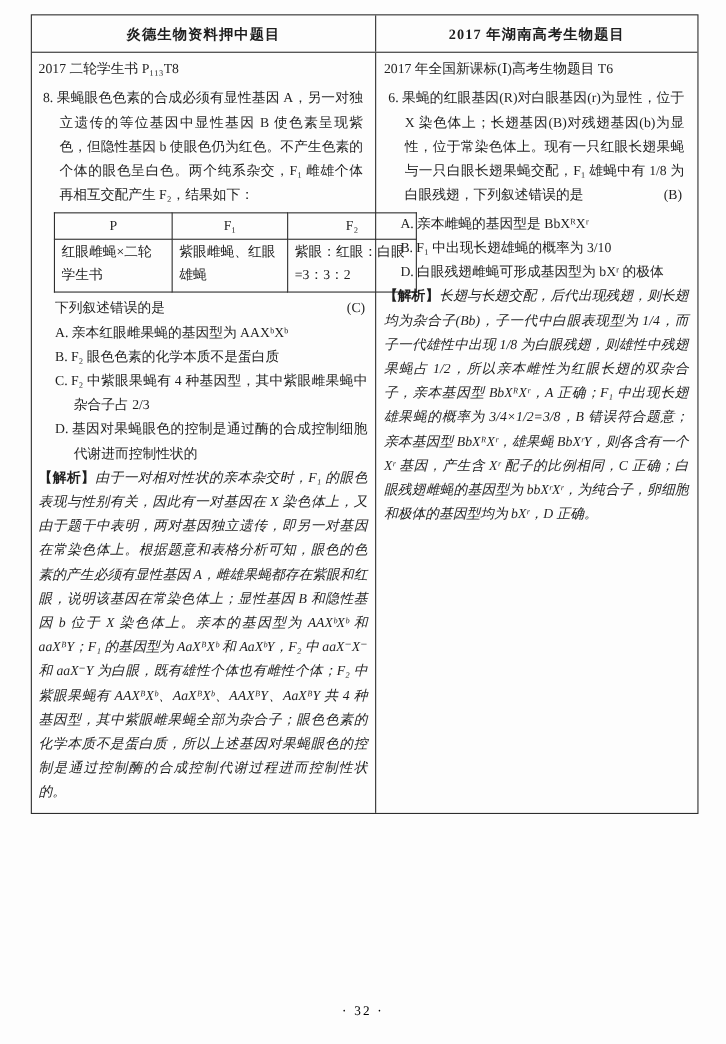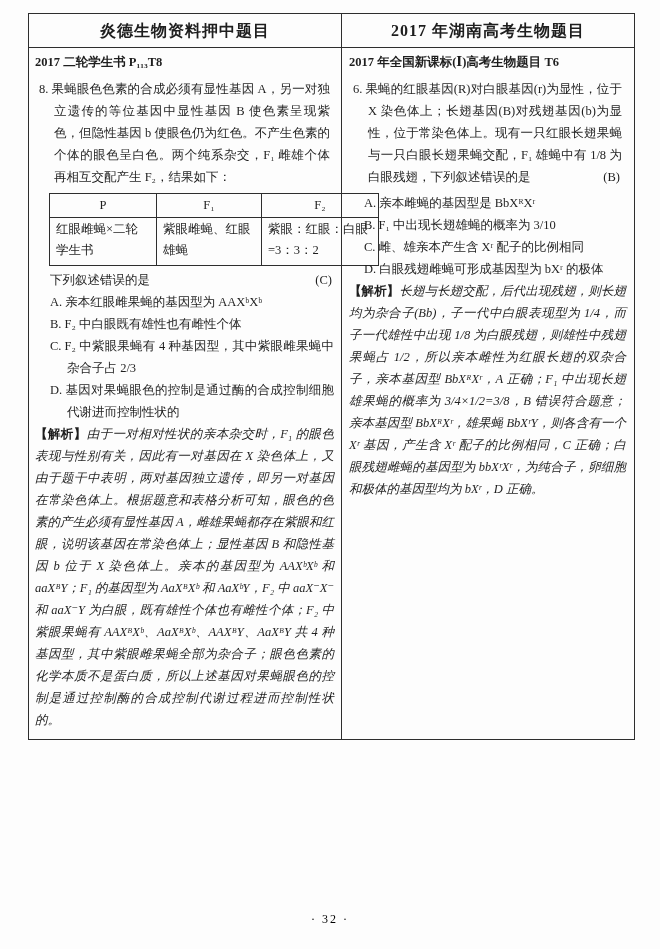--- a/index.html
+++ b/index.html
@@ -25,21 +25,21 @@
   }
   .head-row {
     display: flex;
     height: 33px;
     border-bottom: 1.5px solid #2e2e2e;
   }
   .head-cell {
     line-height: 33px;
     text-align: center;
     font-weight: bold;
-    font-size: 16px;
+    font-size: 13px;
     letter-spacing: 1px;
   }
   .head-cell.hleft {
     width: 313px;
     border-right: 1.5px solid #2e2e2e;
     box-sizing: border-box;
   }
   .head-cell.hright { flex: 1; }
   .body-row {
     display: flex;
@@ -55,21 +55,21 @@
   .col.cleft {
     width: 313px;
     border-right: 1.5px solid #2e2e2e;
     padding: 3px 7px 8px 6px;
   }
   .col.cright {
     flex: 1;
     padding: 3px 8px 8px 7px;
   }
   .source {
-    font-weight: bold;
+    font-weight: normal;
     line-height: 23px;
     margin: 0;
   }
   p.question {
     margin: 4px;
     padding-left: 15px;
     text-indent: -15px;
   }
   p.question .qnum { margin-right: 3px; }
   .qrel { position: relative; }
@@ -161,36 +161,35 @@
         </tbody>
       </table>
 
       <div class="stem-row">
         <span>下列叙述错误的是</span>
         <span>(C)</span>
       </div>
 
       <div class="options">
         <p class="option"><span class="olabel">A.</span><span>亲本红眼雌果蝇的基因型为 AAXᵇXᵇ</span></p>
-        <p class="option"><span class="olabel">B.</span><span>F₂ 中白眼既有雄性也有雌性个体</span></p>
+        <p class="option"><span class="olabel">B.</span><span>F₂ 眼色色素的化学本质不是蛋白质</span></p>
         <p class="option"><span class="olabel">C.</span><span>F₂ 中紫眼果蝇有 4 种基因型，其中紫眼雌果蝇中杂合子占 2/3</span></p>
         <p class="option"><span class="olabel">D.</span><span>基因对果蝇眼色的控制是通过酶的合成控制细胞代谢进而控制性状的</span></p>
       </div>
 
       <p class="analysis"><span class="alabel">【解析】</span><span class="abody">由于一对相对性状的亲本杂交时，F₁ 的眼色表现与性别有关，因此有一对基因在 X 染色体上，又由于题干中表明，两对基因独立遗传，即另一对基因在常染色体上。根据题意和表格分析可知，眼色的色素的产生必须有显性基因 A，雌雄果蝇都存在紫眼和红眼，说明该基因在常染色体上；显性基因 B 和隐性基因 b 位于 X 染色体上。亲本的基因型为 AAXᵇXᵇ 和 aaXᴮY；F₁ 的基因型为 AaXᴮXᵇ 和 AaXᵇY，F₂ 中 aaX⁻X⁻ 和 aaX⁻Y 为白眼，既有雄性个体也有雌性个体；F₂ 中紫眼果蝇有 AAXᴮXᵇ、AaXᴮXᵇ、AAXᴮY、AaXᴮY 共 4 种基因型，其中紫眼雌果蝇全部为杂合子；眼色色素的化学本质不是蛋白质，所以上述基因对果蝇眼色的控制是通过控制酶的合成控制代谢过程进而控制性状的。</span></p>
     </div>
 
     <div class="col cright">
       <div class="source">2017 年全国新课标(Ⅰ)高考生物题目 T6</div>
       <p class="question qrel"><span class="qnum">6.</span><span>果蝇的红眼基因(R)对白眼基因(r)为显性，位于 X 染色体上；长翅基因(B)对残翅基因(b)为显性，位于常染色体上。现有一只红眼长翅果蝇与一只白眼长翅果蝇交配，F₁ 雄蝇中有 1/8 为白眼残翅，下列叙述错误的是</span><span class="answer-abs">(B)</span></p>
 
       <div class="options">
         <p class="option"><span class="olabel">A.</span><span>亲本雌蝇的基因型是 BbXᴿXʳ</span></p>
         <p class="option"><span class="olabel">B.</span><span>F₁ 中出现长翅雄蝇的概率为 3/10</span></p>
-        <p class="option"><span class="olabel">C.</span><span>雌、雄亲本产生含 Xʳ 配子的比例相同</span></p>
         <p class="option"><span class="olabel">D.</span><span>白眼残翅雌蝇可形成基因型为 bXʳ 的极体</span></p>
       </div>
 
       <p class="analysis"><span class="alabel">【解析】</span><span class="abody">长翅与长翅交配，后代出现残翅，则长翅均为杂合子(Bb)，子一代中白眼表现型为 1/4，而子一代雄性中出现 1/8 为白眼残翅，则雄性中残翅果蝇占 1/2，所以亲本雌性为红眼长翅的双杂合子，亲本基因型 BbXᴿXʳ，A 正确；F₁ 中出现长翅雄果蝇的概率为 3/4×1/2=3/8，B 错误符合题意；亲本基因型 BbXᴿXʳ，雄果蝇 BbXʳY，则各含有一个 Xʳ 基因，产生含 Xʳ 配子的比例相同，C 正确；白眼残翅雌蝇的基因型为 bbXʳXʳ，为纯合子，卵细胞和极体的基因型均为 bXʳ，D 正确。</span></p>
     </div>
 
   </div>
 </div>
 
 <div class="pagenum">· 32 ·</div>

